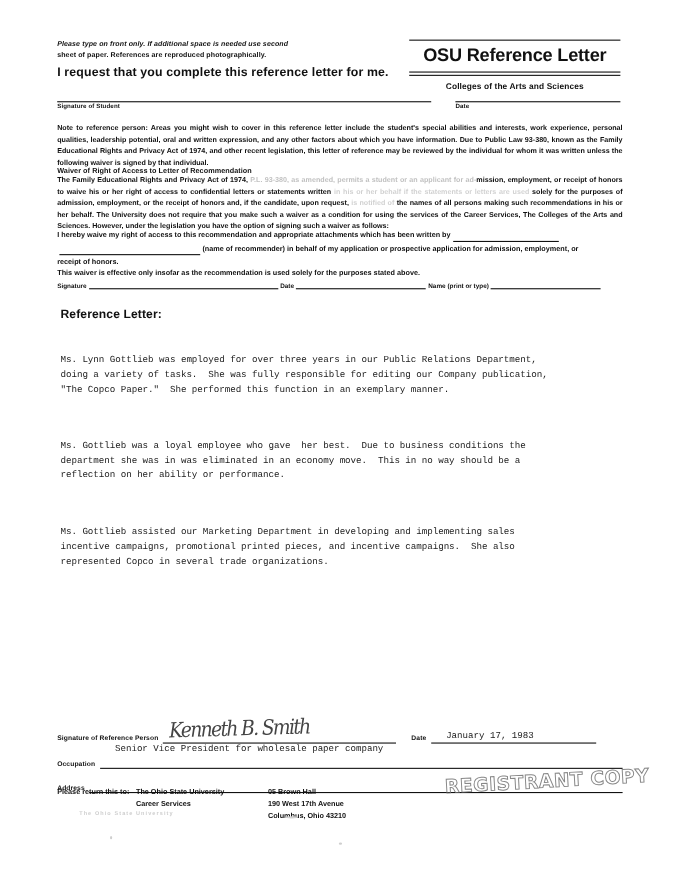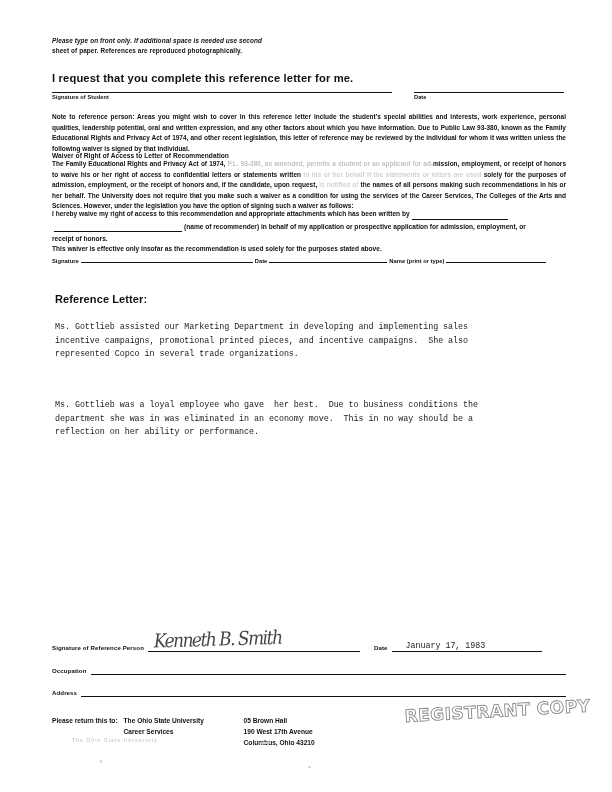--- a/index.html
+++ b/index.html
@@ -29,21 +29,21 @@
   }
   .hdr-left { width: 310px; }
   .type-note {
     font-size: 6.4px;
     font-weight: bold;
     line-height: 1.55;
     letter-spacing: .1px;
   }
   .type-note em { font-style: italic; }
   .request-line {
-    margin-top: 16px;
+    margin-top: 4px;
     font-size: 11.2px;
     font-weight: bold;
     letter-spacing: .15px;
   }
   .hdr-right {
     width: 192px;
     text-align: center;
   }
   .rule-heavy {
     border-top: 1.4px solid #111;
@@ -157,21 +157,21 @@
     align-items: flex-end;
     font-size: 5.8px;
     font-weight: bold;
   }
   .sig-row2 .lbl { white-space: nowrap; }
 
   
   .ref-head {
     position: absolute;
     left: 55px;
-    top: 293px;
+    top: 280px;
     font-size: 11px;
     font-weight: bold;
     letter-spacing: .1px;
   }
   .letter-body {
     position: absolute;
     left: 55px;
     top: 294px;
     width: 500px;
     font-family: "Liberation Mono", "DejaVu Sans Mono", monospace;
@@ -222,21 +222,21 @@
   .bval2 {
     position: absolute;
     left: 14px;
     bottom: 1.5px;
     font-family: "Liberation Mono", "DejaVu Sans Mono", monospace;
     font-size: 8.3px;
     color: #1a1a1a;
     white-space: nowrap;
   }
   .bline.w-sig { max-width: 212px; flex: none; width: 212px; }
-  .bline.w-date { flex: none; width: 150px; margin-left: 4px; }
+  .bline.w-date { flex: none; width: 150px; margin-left: 4px; margin-top: 24px; }
   .date-lbl { margin-left: 14px; }
 
   .signature-cursive {
     position: absolute;
     left: 6px;
     bottom: -1px;
     font-family: "DejaVu Serif", serif;
     font-style: italic;
     font-size: 17px;
     color: #2b2b2b;
@@ -308,20 +308,26 @@
 <div class="page">
 
   <div class="header">
     <div class="hdr-left">
       <div class="type-note">
         <em>Please type on front only. If additional space is needed use second</em><br>
         <span>sheet of paper. References are reproduced photographically.</span>
       </div>
       <div class="request-line">I request that you complete this reference letter for me.</div>
     </div>
+    <div class="hdr-right">
+      <div class="rule-heavy"></div>
+      <div class="osu-title">OSU Reference Letter</div>
+      <div class="rule-double"></div>
+      <div class="colleges">Colleges of the Arts and Sciences</div>
+    </div>
   </div>
 
   <div class="sig-student-row">
     <div class="fld fld-student">
       <div class="fld-line"></div>
       <div class="fld-lbl">Signature of Student</div>
     </div>
     <div class="fld fld-date-top">
       <div class="fld-line"></div>
       <div class="fld-lbl">Date</div>
@@ -353,45 +359,49 @@
     <span class="lbl">Signature</span>
     <span class="inline-rule" style="width:172px;height:1px"></span>
     <span class="lbl">Date</span>
     <span class="inline-rule" style="width:118px;height:1px"></span>
     <span class="lbl">Name (print or type)</span>
     <span class="inline-rule" style="width:100px;height:1px"></span>
   </div>
 
   <div class="ref-head">Reference Letter:</div>
   <div class="letter-body">
+    <p>Ms. Lynn Gottlieb was employed for over three years in our Public Relations Department,
+doing a variety of tasks.  She was fully responsible for editing our Company publication,
+"The Copco Paper."  She performed this function in an exemplary manner.</p>
+    <p>Ms. Gottlieb was a loyal employee who gave  her best.  Due to business conditions the
+department she was in was eliminated in an economy move.  This in no way should be a
+reflection on her ability or performance.</p>
     <p>Ms. Gottlieb assisted our Marketing Department in developing and implementing sales
 incentive campaigns, promotional printed pieces, and incentive campaigns.  She also
 represented Copco in several trade organizations.</p>
-    <p>Ms. Gottlieb was a loyal employee who gave  her best.  Due to business conditions the
-department she was in was eliminated in an economy move.  This in no way should be a
-reflection on her ability or performance.</p>
   </div>
 
   <div class="bottom">
 
     <div class="brow">
       <span class="blabel">Signature of Reference Person</span>
       <span class="bline w-sig">
         <span class="signature-cursive">Kenneth B. Smith</span>
       </span>
       <span class="blabel date-lbl">Date</span>
       <span class="bline w-date">
         <span class="bval">January 17, 1983</span>
       </span>
     </div>
 
 
     <div class="brow" style="margin-bottom:10px">
       <span class="blabel">Occupation</span>
       <span class="bline">
+        <span class="occ-extra">Senior Vice President for wholesale  paper company</span>
       </span>
     </div>
 
     <div class="brow" style="margin-bottom:0">
       <span class="blabel">Address</span>
       <span class="bline"></span>
     </div>
 
   </div>
 

